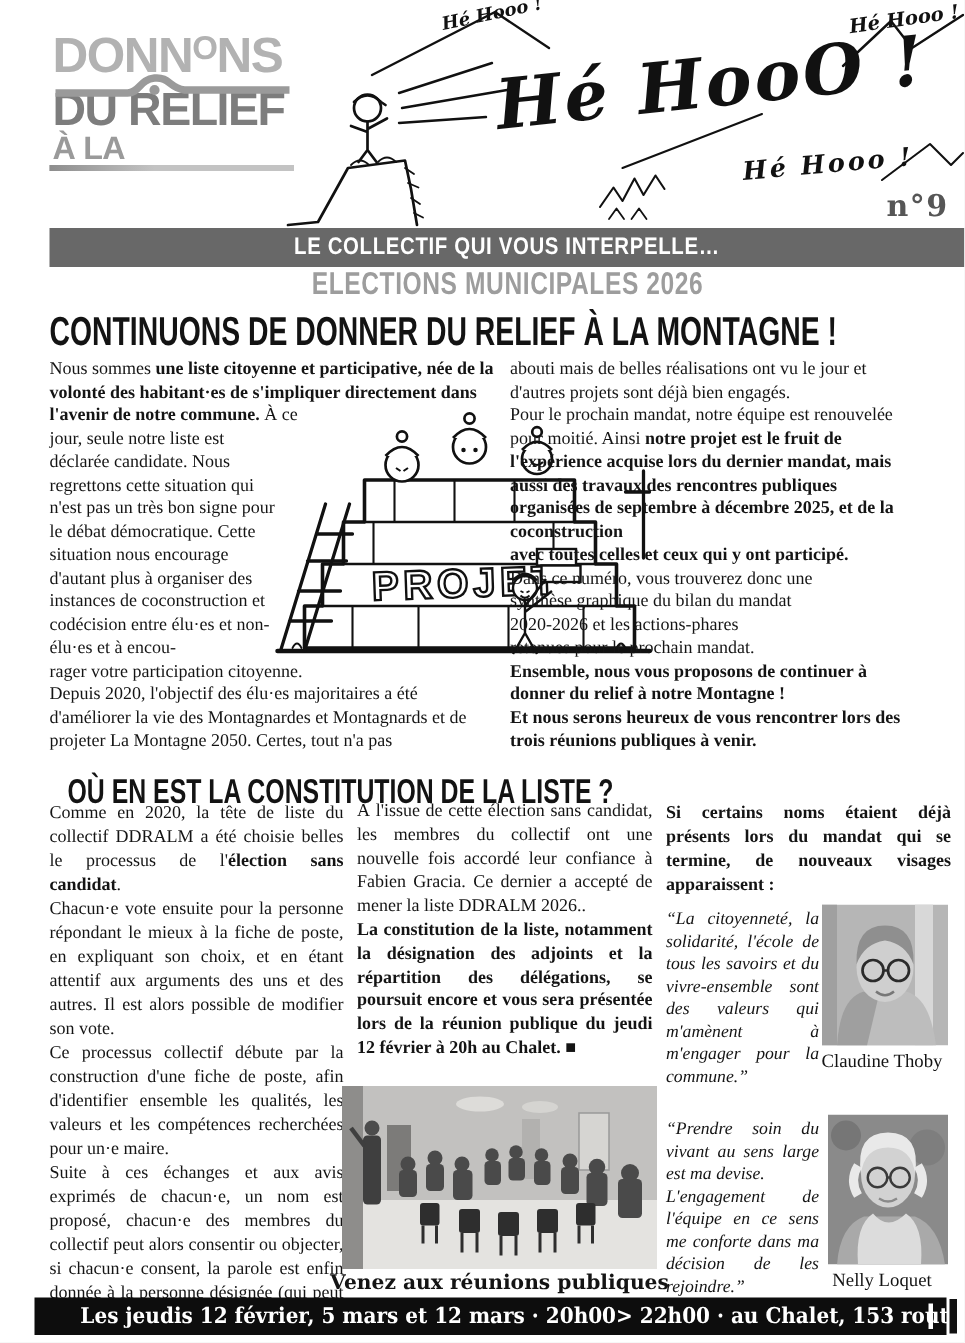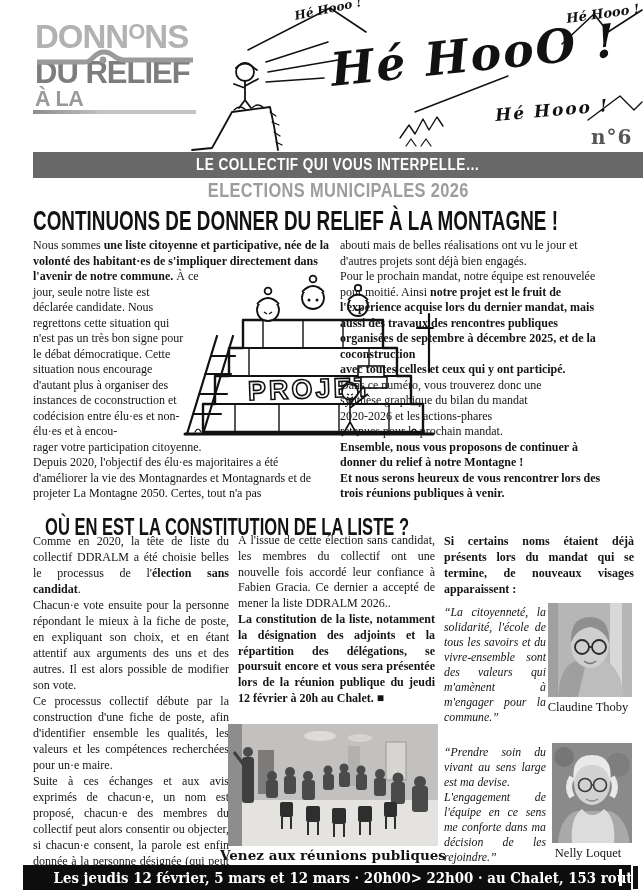--- a/index.html
+++ b/index.html
@@ -106,21 +106,21 @@
       <path class="ln" d="M225,112 L318,76" stroke-width="1.4"></path>
 
       <polyline class="ln" points="372,44 404,14 418,32 452,10" stroke-width="1.6"></polyline>
       <polyline class="ln" points="398,120 430,96 444,110 452,102" stroke-width="1.4"></polyline>
     </svg>
 
     <div class="shout s1">Hé Hooo !</div>
     <div class="shout s2">Hé Hooo !</div>
     <div class="shout s-big">Hé HooO !</div>
     <div class="shout s3">Hé Hooo !</div>
-    <div class="issue">n°6</div>
+    <div class="issue">n°9</div>
 
     <div class="banner"><span>LE COLLECTIF QUI VOUS INTERPELLE…</span></div>
     <div class="subbanner"><span>ELECTIONS MUNICIPALES 2026</span></div>
   </header>
 
   <h1 class="headline"><span>CONTINUONS DE DONNER DU RELIEF À LA MONTAGNE !</span></h1>
 
   <section>
     <div class="colL">
       <p><span>Nous sommes </span><span class="rb">une liste citoyenne et participative, née de la volonté des habitant·es de s'impliquer directement dans l'avenir de notre commune.</span><span> À ce</span></p>

